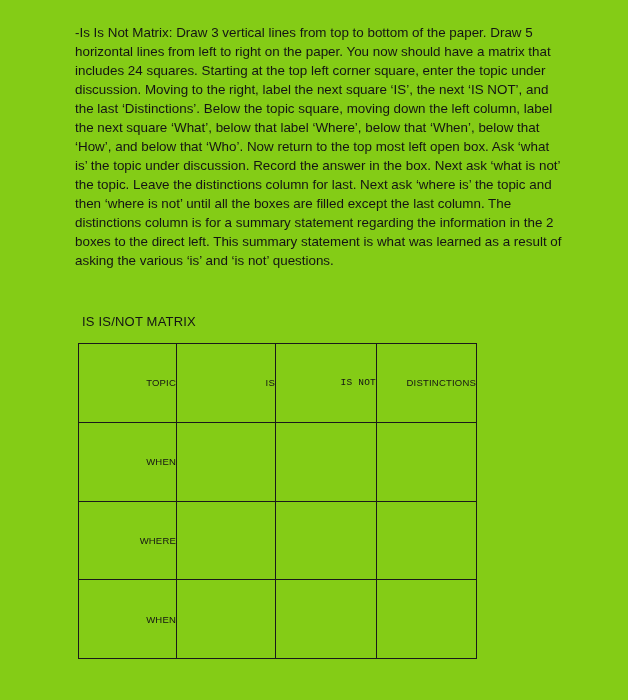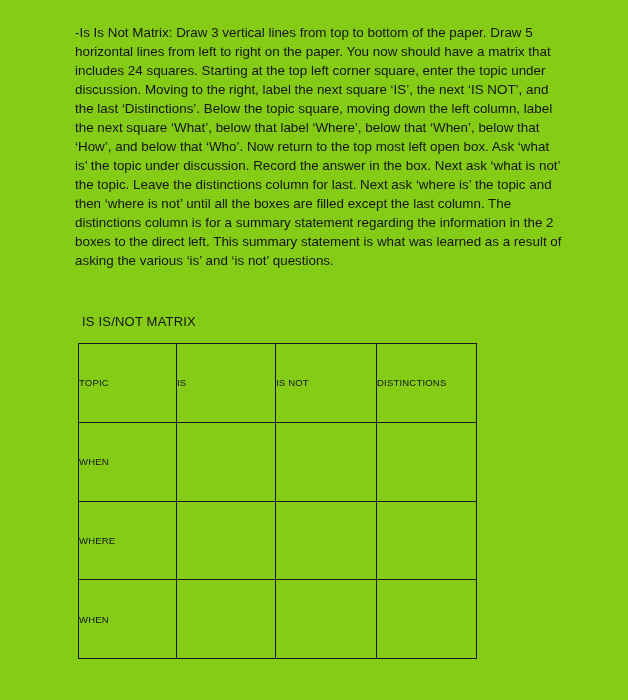--- a/index.html
+++ b/index.html
@@ -41,28 +41,28 @@
     width: 394px;
     height: 316px;
     border-collapse: collapse;
     table-layout: fixed;
   }
   .matrix-table td {
     border: 1px solid #1a1a1a;
     font-size: 9.5px;
     color: #141414;
     letter-spacing: 0.2px;
-    text-align: left;
+    text-align: right;
     vertical-align: middle;
     padding: 0;
     height: 52px;
   }
   .col-topic { width: 97px; }
   .col-is { width: 98px; }
-  .col-isnot { width: 100px; }
+  .col-isnot { width: 100px; font-family: Liberation Mono, monospace; }
   .col-dist { width: 99px; }
 </style>
 </head>
 <body>
 
 <div class="page">
 
   <p class="instructions">-Is Is Not Matrix: Draw 3 vertical lines from top to bottom of the paper. Draw 5 horizontal lines from left to right on the paper. You now should have a matrix that includes 24 squares. Starting at the top left corner square, enter the topic under discussion. Moving to the right, label the next square ‘IS’, the next ‘IS NOT’, and the last ‘Distinctions’. Below the topic square, moving down the left column, label the next square ‘What’, below that label ‘Where’, below that ‘When’, below that ‘How’, and below that ‘Who’. Now return to the top most left open box. Ask ‘what is’ the topic under discussion. Record the answer in the box. Next ask ‘what is not’ the topic. Leave the distinctions column for last. Next ask ‘where is’ the topic and then ‘where is not’ until all the boxes are filled except the last column. The distinctions column is for a summary statement regarding the information in the 2 boxes to the direct left. This summary statement is what was learned as a result of asking the various ‘is’ and ‘is not’ questions.</p>
 
   <div class="matrix-title">IS IS/NOT MATRIX</div>

